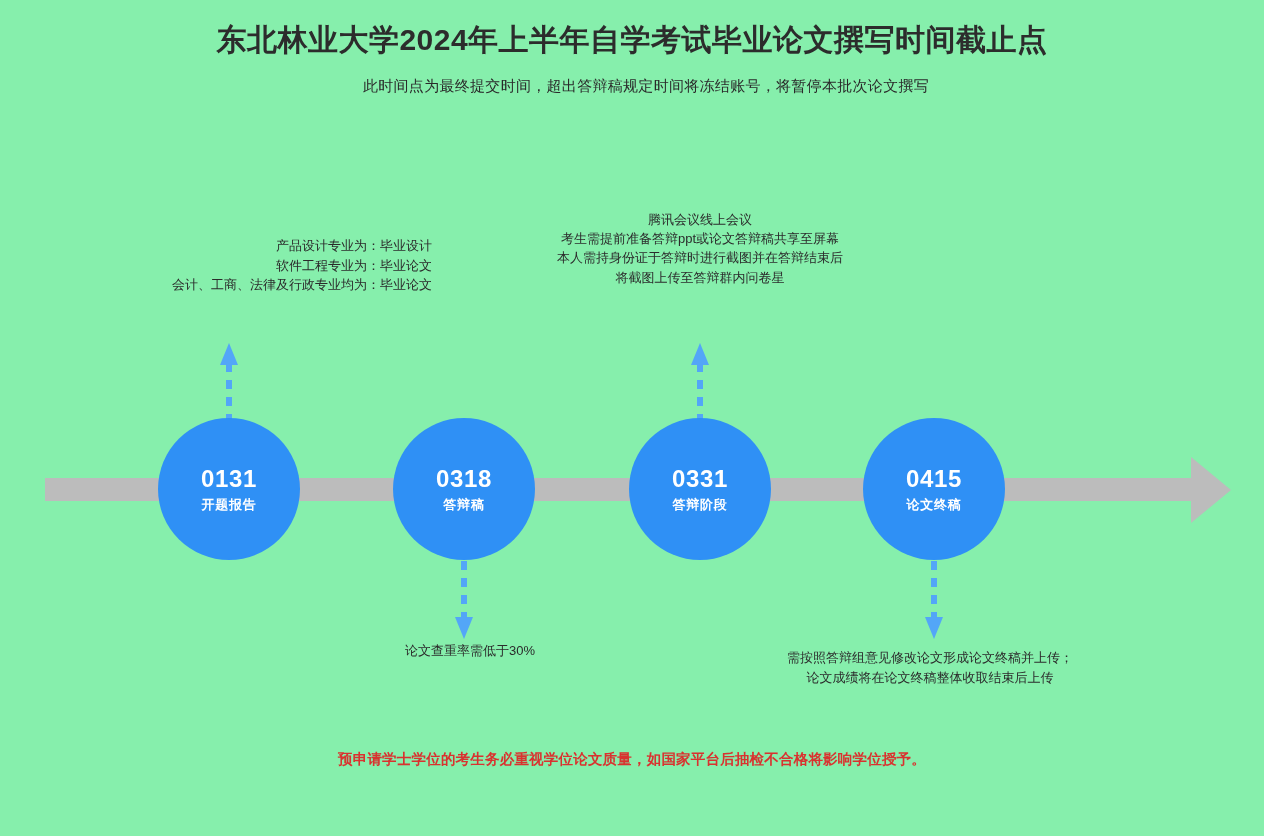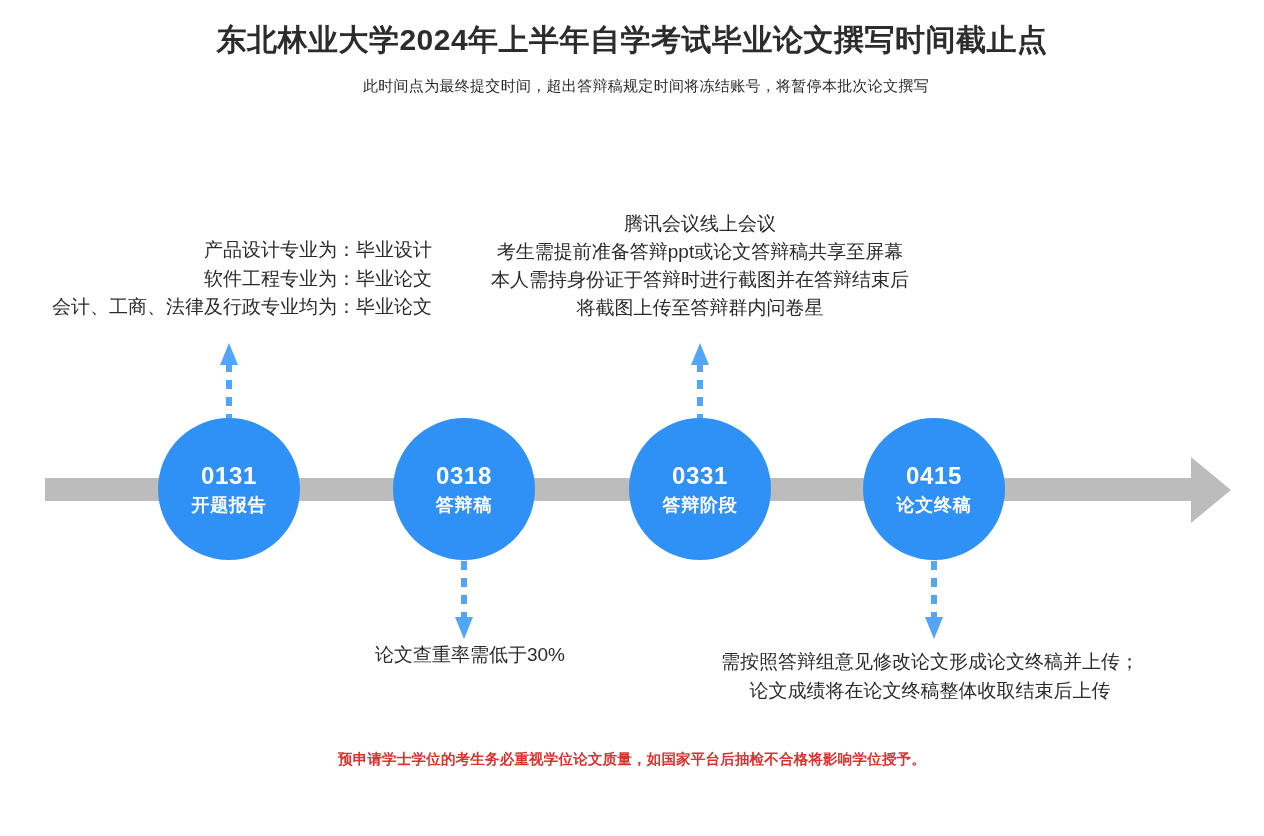--- a/index.html
+++ b/index.html
@@ -2,37 +2,37 @@
 <html><head>
 <meta charset="utf-8">
 <style>
   * { margin:0; padding:0; box-sizing:border-box; }
   html, body {
     width:1264px; height:836px;
     background:#000;
     font-family:"Liberation Sans","DejaVu Sans",sans-serif;
     overflow:hidden;
   }
-  #stage { position:relative; width:1264px; height:836px; background:#ffffff; }
+  #stage { position:relative; width:1264px; height:836px; background:#86efac; }
 
   
   .title {
     position:absolute; left:0; top:20px; width:1264px;
     text-align:center;
     font-size:30px; font-weight:bold; letter-spacing:.5px;
     color:#2c2c2c; white-space:nowrap;
   }
   .subtitle {
     position:absolute; left:14px; top:77px; width:1264px;
     text-align:center;
     font-size:15px; color:#2a2a2a; letter-spacing:.3px;
   }
 
   
-  .annot { position:absolute; color:#2b2b2b; font-size:19px; line-height:1.47; white-space:pre-line; }
+  .annot { position:absolute; color:#2b2b2b; font-size:13px; line-height:1.47; white-space:pre-line; }
 
   #annot-left     { left:0px;   top:236px; width:432px; text-align:right; line-height:1.5; }
   #annot-top-mid  { left:470px; top:210px; width:460px; text-align:center; line-height:1.48; }
   #annot-bot-mid  { left:310px; top:641px; width:320px; text-align:center; }
   #annot-bot-right{ left:690px; top:648px; width:480px; text-align:center; line-height:1.5; }
 
   .warning {
     position:absolute; left:0; top:750px; width:1264px; text-align:center;
     color:#d9322f; font-size:14.5px; font-weight:bold; letter-spacing:.2px;
   }
@@ -51,21 +51,21 @@
   }
 
   
   .node {
     position:absolute; width:142px; height:142px; border-radius:50%;
     background:#2f90f5;
     display:flex; flex-direction:column; align-items:center; justify-content:center;
     color:#fff;
   }
   .node .date  { font-size:24px; font-weight:bold; letter-spacing:.6px; line-height:1.25; }
-  .node .label { font-size:18px; font-weight:bold; letter-spacing:.8px; line-height:1.35; margin-top:2px; }
+  .node .label { font-size:13px; font-weight:bold; letter-spacing:.8px; line-height:1.35; margin-top:2px; }
 
   
   .conn { position:absolute; width:6px; }
   .conn .dash {
     position:absolute; left:0; width:6px;
     background-image:linear-gradient(#53a6f7 0 9px, transparent 9px 17px);
     background-size:6px 17px;
   }
   .conn .head { position:absolute; left:-6px; width:0; height:0; }
   .conn.up .head {

